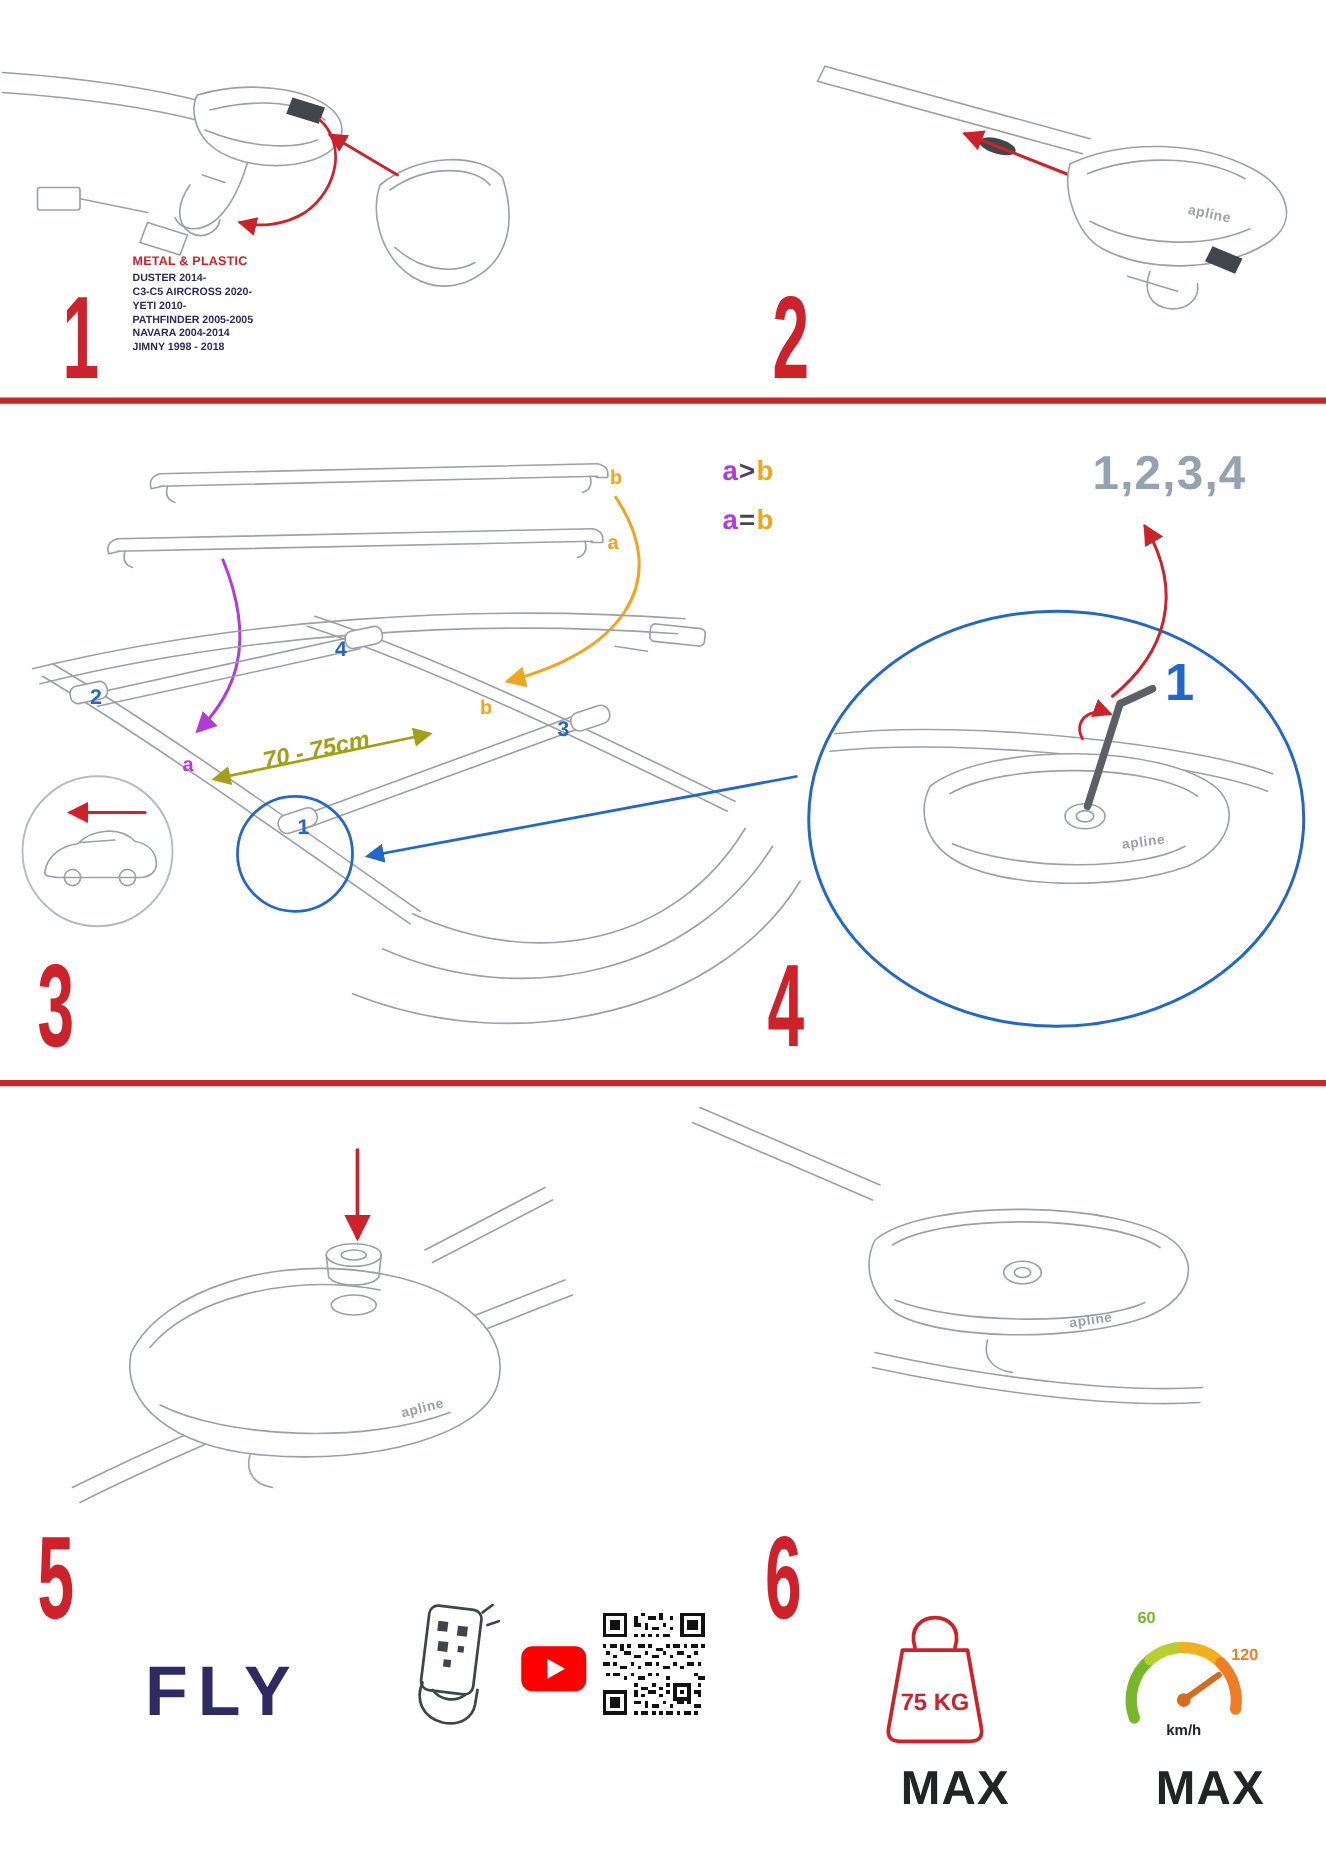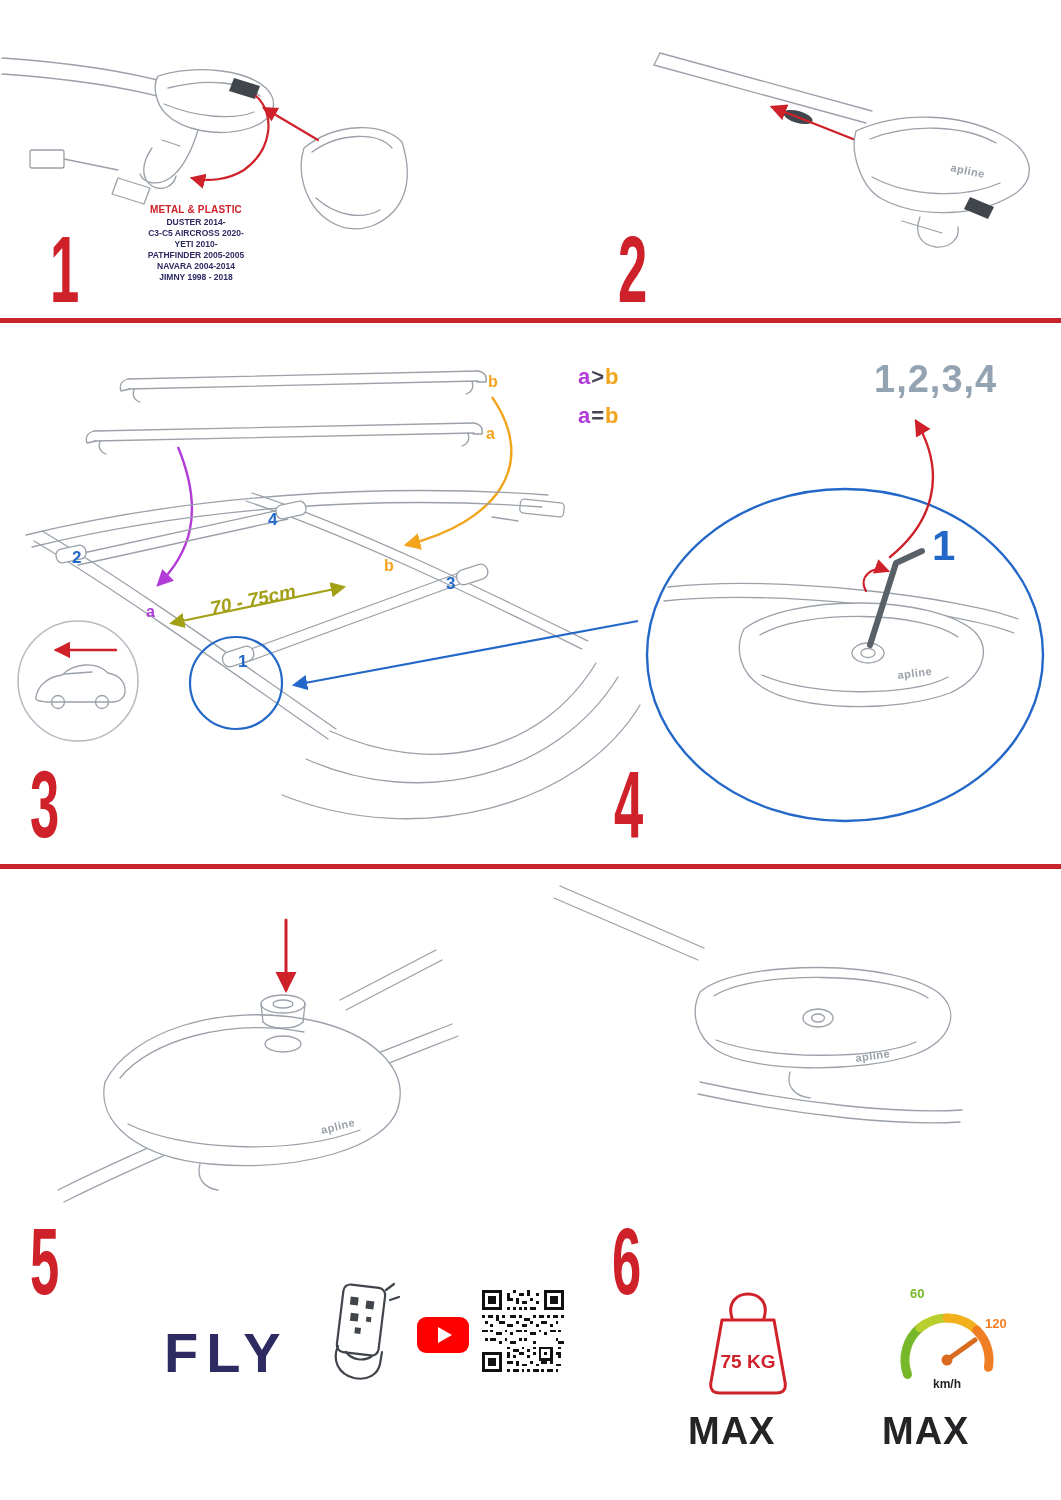--- a/index.html
+++ b/index.html
@@ -7,21 +7,21 @@
          font-family:"Liberation Sans",sans-serif;margin:0 auto;}
   .divider{position:absolute;left:0;width:1061px;height:5px;background:#c8242c;}
   #divider-top{top:318px;} #divider-bottom{top:864px;}
 
   .stepnum{position:absolute;color:#cf2129;font-weight:700;font-size:94px;line-height:.85;
            transform:scaleX(.56);transform-origin:left top;}
   #num1{left:50px;top:230px;} #num2{left:618px;top:230px;}
   #num3{left:30px;top:765px;} #num4{left:614px;top:765px;}
   #num5{left:30px;top:1222px;} #num6{left:612px;top:1222px;}
 
-  .models-block{position:absolute;left:106px;top:204px;width:180px;text-align:center;}
+  .models-block{position:absolute;left:106px;top:204px;width:180px;}
   .material{color:#cf2129;font-weight:700;font-size:10px;margin-bottom:2px;letter-spacing:.2px;}
   .model-line{color:#2e2a62;font-weight:700;font-size:8.5px;line-height:11px;}
 
   .formula{position:absolute;font-weight:700;font-size:22px;letter-spacing:1px;}
   #formula-gt{left:578px;top:364px;} #formula-eq{left:578px;top:403px;text-align:right;}
   .f-a{color:#b23bd8;} .f-op{color:#4a4458;} .f-b{color:#f2a51c;}
 
   .sequence{position:absolute;left:874px;top:358px;font-size:38px;font-weight:700;
             color:#93a3b1;letter-spacing:1px;}
   .callout-1{position:absolute;left:932px;top:522px;font-size:42px;font-weight:700;color:#2368c8;}
@@ -32,25 +32,25 @@
   .ln-f{stroke:#9aa1a9;stroke-width:1.3;fill:#fff;stroke-linejoin:round;}
   .red{stroke:#cf2129;fill:none;stroke-linecap:round;}
   .dark{fill:#41464d;stroke:none;}
   .lbl-blue{fill:#2368c8;font-weight:700;font-size:17px;}
   .lbl-orange{fill:#f2a51c;font-weight:700;font-size:16px;}
   .lbl-purple{fill:#b23bd8;font-weight:700;font-size:16px;}
   .lbl-dist{fill:#a3a017;font-weight:700;font-style:italic;font-size:19px;}
   .lbl-apline{fill:#9aa1a9;font-size:11px;font-weight:700;letter-spacing:.5px;}
 
   .brand-fly{position:absolute;left:116px;top:1320px;font-size:56px;font-weight:700;
-             color:#2e2a62;letter-spacing:8px;margin-left:48px;}
+             color:#2e2a62;letter-spacing:8px;}
   .brand-line{position:absolute;left:62px;top:1408px;font-size:30px;font-weight:700;}
   .brand-line .navy{color:#2e2a62;} .brand-line .red{color:#cf2129;}
   .brand-gap{margin-left:12px;}
-  .max-label{position:absolute;font-size:38px;font-weight:700;color:#232426;text-align:left;
+  .max-label{position:absolute;font-size:38px;font-weight:700;color:#232426;text-align:right;
              letter-spacing:1px;}
   #max-weight{left:688px;top:1410px;width:120px;}
   #max-speed{left:882px;top:1410px;width:130px;}
 </style>
 </head>
 <body>
 
 <div class="sheet">
 
   <svg class="art" style="left:0;top:30px" width="440" height="270" viewBox="0 0 440 270">

